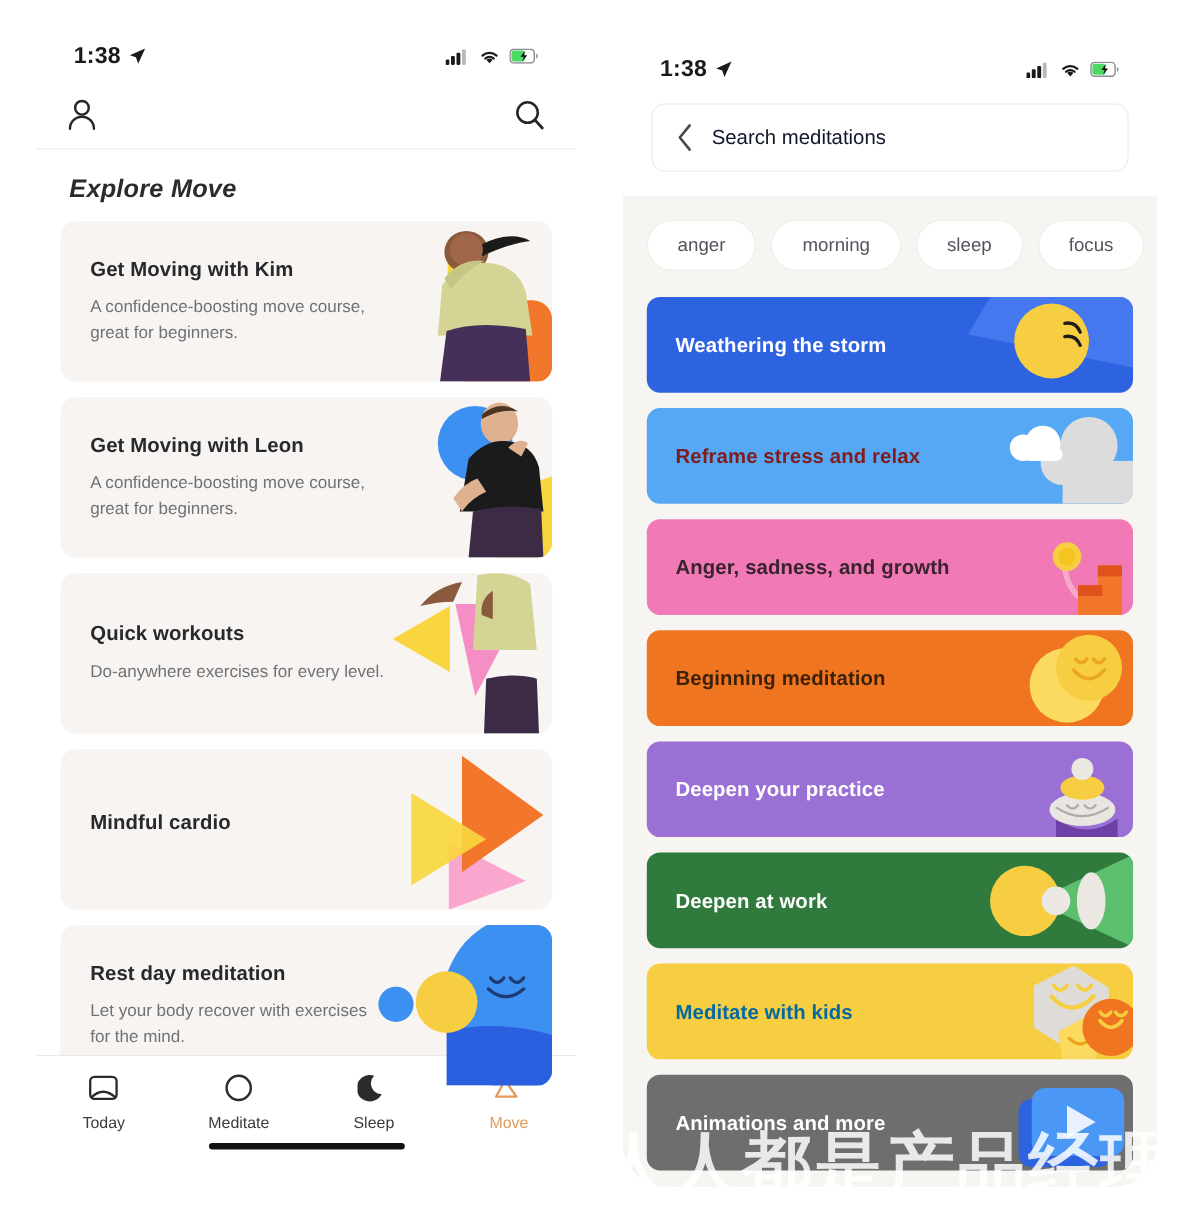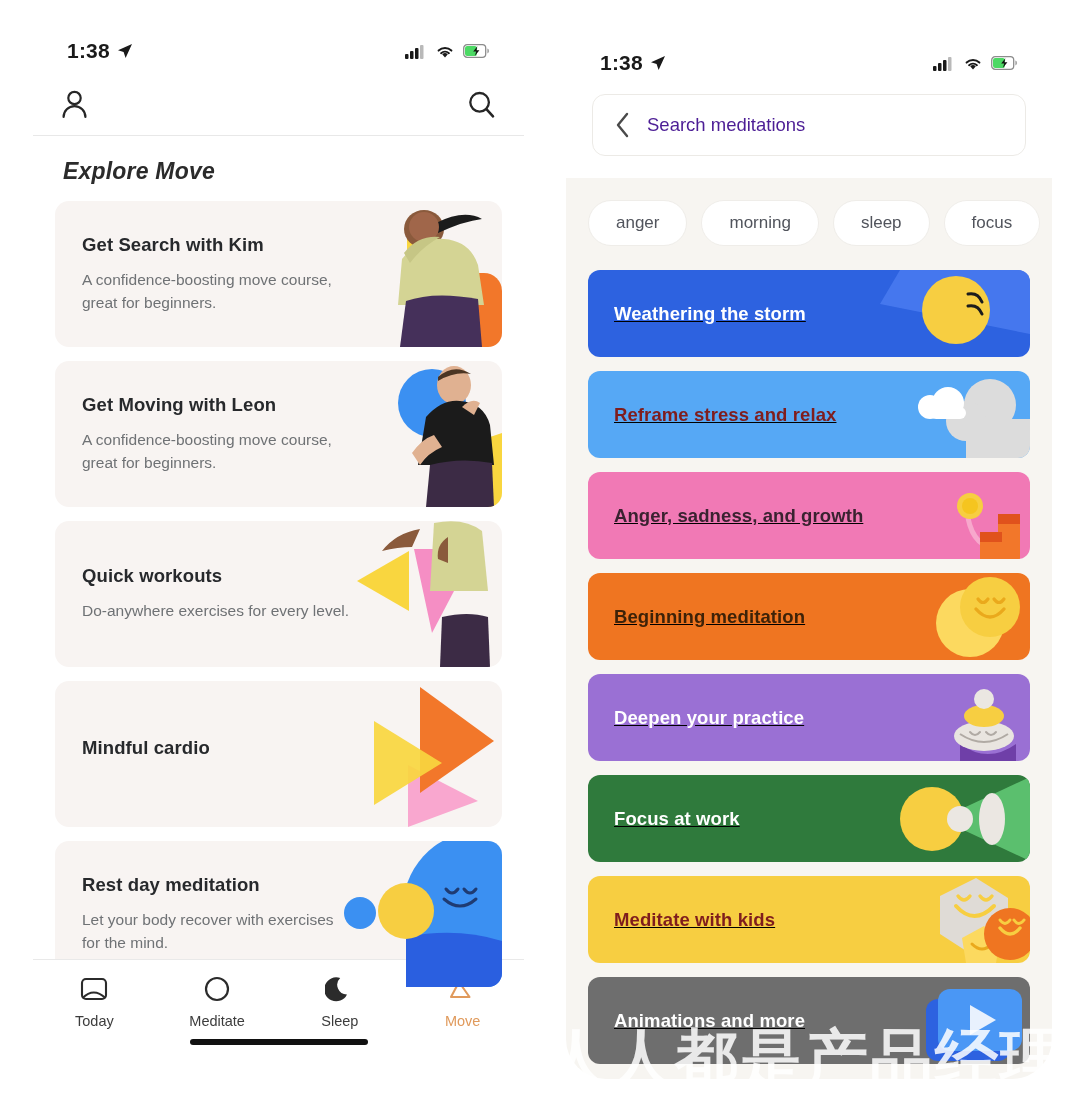--- a/index.html
+++ b/index.html
@@ -88,33 +88,33 @@
     width: 178px; height: 6px; border-radius: 3px; background: #111;
   }
 
   
   .search-wrap { background: #fff; padding: 8px 26px 22px 26px; }
   .search-box {
     height: 62px; border: 1px solid #eceae6; border-radius: 13px;
     display: flex; align-items: center; gap: 16px; padding: 0 22px;
     background: #fff;
   }
-  .search-ph { font-size: 18.5px; color: #4c1d95; }
+  .search-ph { font-size: 18.5px; color: #0f172a; }
   .rbody { background: #f7f5f1; height: 100%; padding-top: 22px; }
   .chips { display: flex; gap: 14px; padding: 0 22px 14px 22px; }
   .chip {
     background: #fff; border: 1px solid #efede9; border-radius: 24px;
     height: 46px; display: flex; align-items: center;
     padding: 0 27px; font-size: 17px; color: #51545c; white-space: nowrap;
     flex: none;
   }
   .rows { padding: 10px 22px 0 22px; }
   .mrow {
     position: relative; height: 87px; border-radius: 12px;
-    margin-bottom: 14px; overflow: hidden; display: flex; align-items: center; text-decoration: underline;
+    margin-bottom: 14px; overflow: hidden; display: flex; align-items: center;
   }
   .mrow-title {
     position: relative; z-index: 3;
     padding-left: 26px; font-size: 18.5px; font-weight: bold; letter-spacing: .1px;
   }
   .mrow-art { position: absolute; right: 0; top: 0; bottom: 0; width: 120px; z-index: 1; }
 
   
   .watermark {
     position: absolute; left: 455px; top: 1016px;
@@ -181,21 +181,21 @@
             <path d="M120 72 h62 a18 18 0 0 1 18 18 v56 h-80 Z" fill="#f2772a"></path>
             <ellipse cx="122" cy="28" rx="20" ry="19" fill="#8a5a3c"></ellipse>
             <path d="M134 22 q28 -14 46 -4 q-18 2 -44 14 Z" fill="#1b1b1b"></path>
             <ellipse cx="122" cy="26" rx="15" ry="15" fill="#a0664a"></ellipse>
             <path d="M100 58 q18 -22 42 -20 q26 2 34 26 l6 40 h-86 Z" fill="#d4d494"></path>
             <path d="M104 100 q28 -10 72 -2 l4 48 h-82 Z" fill="#45305a"></path>
             <path d="M102 52 q14 -18 36 -16 q-18 10 -30 26 Z" fill="#c6c685"></path>
           </svg>
         </div>
         <div class="mcard-text">
-          <div class="mcard-title">Get Search with Kim</div>
+          <div class="mcard-title">Get Moving with Kim</div>
           <div class="mcard-sub">A confidence-boosting move course, great for beginners.</div>
         </div>
       </div>
 
       <div class="mcard">
         <div class="mcard-art">
           <svg width="200" height="146" viewBox="0 0 200 146">
             <circle cx="130" cy="42" r="34" fill="#3b90f2"></circle>
             <path d="M128 96 L200 72 L200 146 L148 146 Z" fill="#f9d63f"></path>
             <ellipse cx="152" cy="24" rx="17" ry="19" fill="#e0b191"></ellipse>
@@ -415,39 +415,39 @@
 
         <div class="mrow" style="background:#2f7a3c">
           <div class="mrow-art" style="width:150px">
             <svg width="150" height="87" viewBox="0 0 150 87">
               <path d="M150 2 L60 44 L150 86 Z" fill="#5bbf6e"></path>
               <circle cx="52" cy="44" r="32" fill="#f7ce41"></circle>
               <ellipse cx="112" cy="44" rx="13" ry="26" fill="#ebe7e2"></ellipse>
               <circle cx="80" cy="44" r="13" fill="#ebe7e2"></circle>
             </svg>
           </div>
-          <div class="mrow-title" style="color:#ffffff">Focus at work</div>
+          <div class="mrow-title" style="color:#ffffff">Deepen at work</div>
         </div>
 
         <div class="mrow" style="background:#f7ce41">
           <div class="mrow-art" style="width:150px">
             <svg width="150" height="87" viewBox="0 0 150 87">
               <path d="M60 20 L96 2 L128 22 L128 60 L94 80 L60 58 Z" fill="#dfdbd6"></path>
               <path d="M76 30 q18 20 38 0" stroke="#f7ce41" stroke-width="4" fill="none" stroke-linecap="round"></path>
               <path d="M78 20 q6 8 12 0" stroke="#f7ce41" stroke-width="3.4" fill="none" stroke-linecap="round"></path>
               <path d="M100 20 q6 8 12 0" stroke="#f7ce41" stroke-width="3.4" fill="none" stroke-linecap="round"></path>
               <path d="M82 62 L104 50 L120 64 L116 87 L86 87 Z" fill="#fcd95f"></path>
               <path d="M92 68 q10 10 20 0" stroke="#eaa91c" stroke-width="3" fill="none" stroke-linecap="round"></path>
               <circle cx="130" cy="58" r="26" fill="#ef7521"></circle>
               <path d="M120 52 q10 12 20 0" stroke="#f7ce41" stroke-width="3.4" fill="none" stroke-linecap="round"></path>
               <path d="M120 44 q5 7 10 0" stroke="#f7ce41" stroke-width="3" fill="none" stroke-linecap="round"></path>
               <path d="M134 44 q5 7 10 0" stroke="#f7ce41" stroke-width="3" fill="none" stroke-linecap="round"></path>
             </svg>
           </div>
-          <div class="mrow-title" style="color:#7f1d1d">Meditate with kids</div>
+          <div class="mrow-title" style="color:#0369a1">Meditate with kids</div>
         </div>
 
         <div class="mrow" style="background:#6e6e6e">
           <div class="mrow-art" style="width:130px">
             <svg width="130" height="87" viewBox="0 0 130 87">
               <rect x="26" y="22" width="84" height="62" rx="12" fill="#2d62e0"></rect>
               <rect x="38" y="12" width="84" height="62" rx="12" fill="#4a97f5"></rect>
               <path d="M70 28 L96 43 L70 58 Z" fill="#e8f1fd"></path>
             </svg>
           </div>

